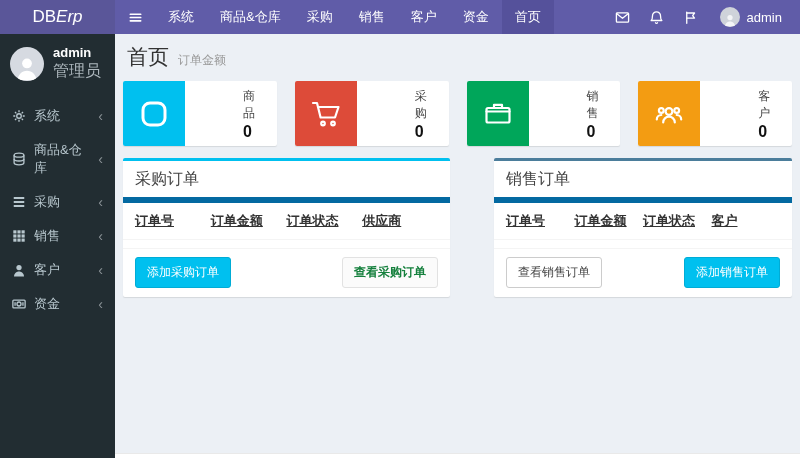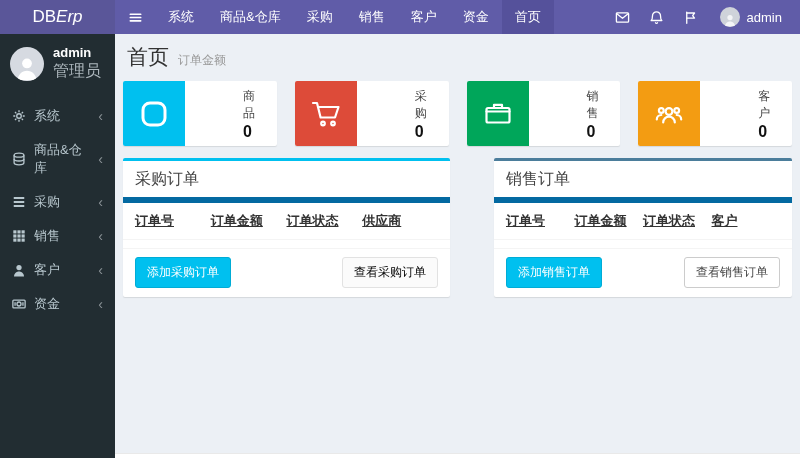--- a/index.html
+++ b/index.html
@@ -67,21 +67,21 @@
   .panel-title { font-size:16px; color:#444; padding:8px 12px 7px 12px;font-family:Liberation Mono, monospace; }
   .panel-head { display:grid; grid-template-columns:repeat(4,1fr);
     padding:9px 12px; border-top:6px solid #0369a1; border-bottom:1px solid #f4f4f4;text-decoration:underline; }
   .col-h { font-weight:bold; font-size:13px; color:#333; }
   .empty-row { height:9px; border-bottom:1px solid #f4f4f4; }
   .panel-footer { display:flex; justify-content:space-between; align-items:center; padding:8px 12px 9px 12px; }
   .btn { font-size:12px; padding:6px 11px; border-radius:3px; border:1px solid transparent;
     cursor:pointer; font-family:inherit; }
   .btn-add { background:#00c0ef; border-color:#00acd6; color:#fff; }
   .btn-view { background:#fff; border-color:#ccc; color:#444; }
-  .btn-view.faded { color:#000000; border-color:#e2e2e2; background:#fbfbfb; }
+  .btn-view.faded { color:#15803d; border-color:#e2e2e2; background:#fbfbfb;font-weight:bold; }
 
   .main-footer { position:fixed; left:115px; right:0; bottom:0; height:5px;
     background:#fff; border-top:1px solid #e9e9e9; z-index:10; }
 </style>
 </head>
 <body>
 
 <svg width="0" height="0" style="position:absolute">
   <defs>
     <symbol id="sym-bars" viewBox="0 0 16 16">
@@ -355,20 +355,20 @@
     <div class="panel" style="border-top-color: rgb(75, 125, 155); margin-left: 29px;">
       <div class="panel-title">销售订单</div>
       <div class="panel-head">
         <span class="col-h">订单号</span>
         <span class="col-h">订单金额</span>
         <span class="col-h">订单状态</span>
         <span class="col-h">客户</span>
       </div>
       <div class="empty-row"></div>
       <div class="panel-footer">
+        <button class="btn btn-view">查看销售订单</button>
         <button class="btn btn-add" style="background: rgb(0, 192, 239);">添加销售订单</button>
-        <button class="btn btn-view">查看销售订单</button>
       </div>
     </div>
   </section>
 </main>
 
 <div class="main-footer"></div>
 
 </body></html>

